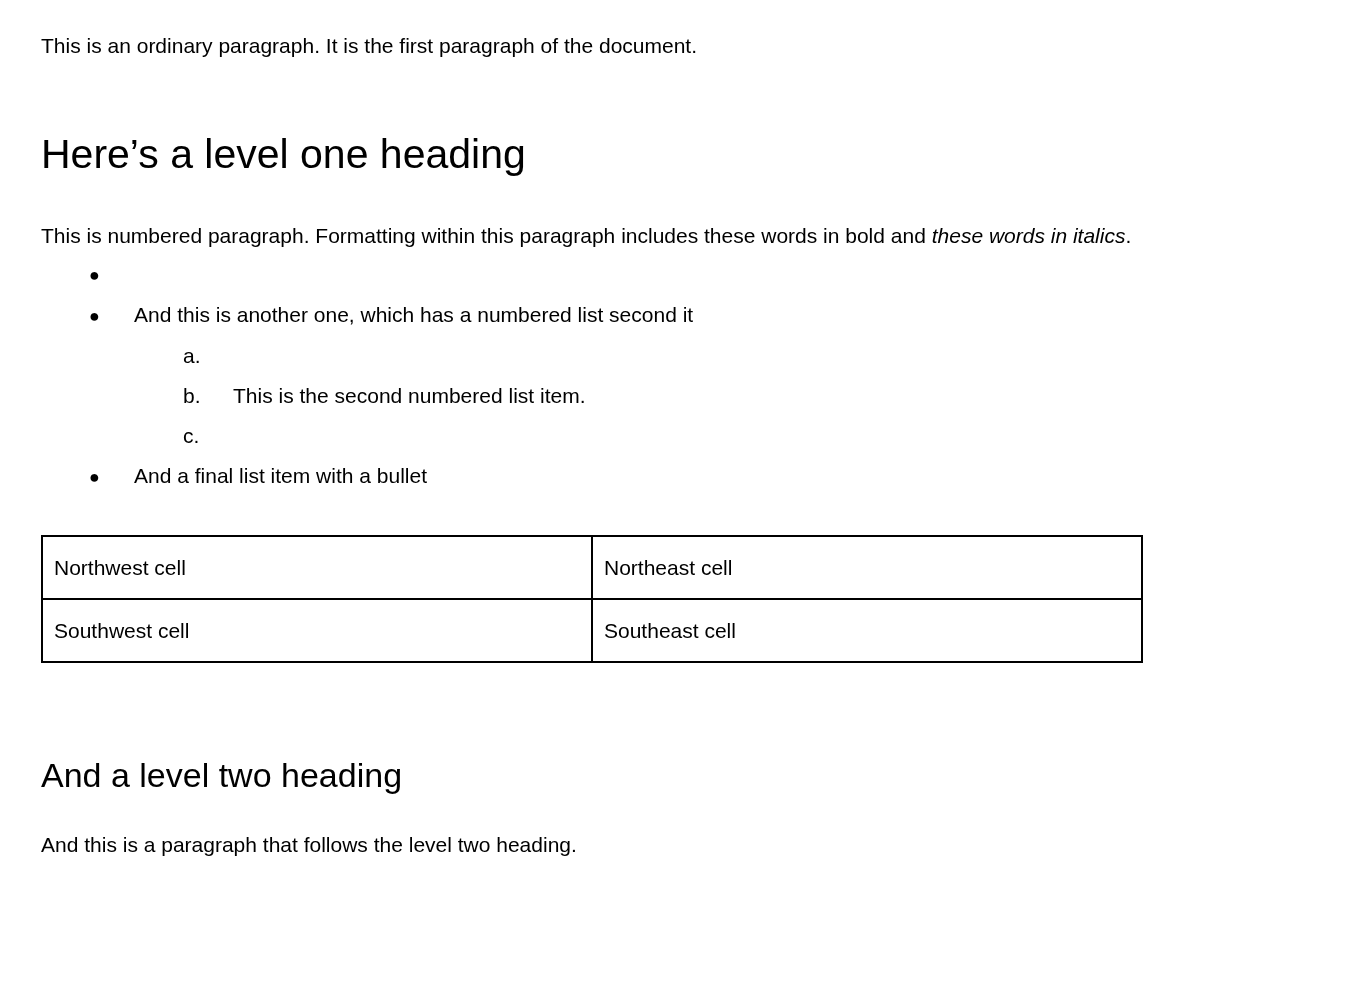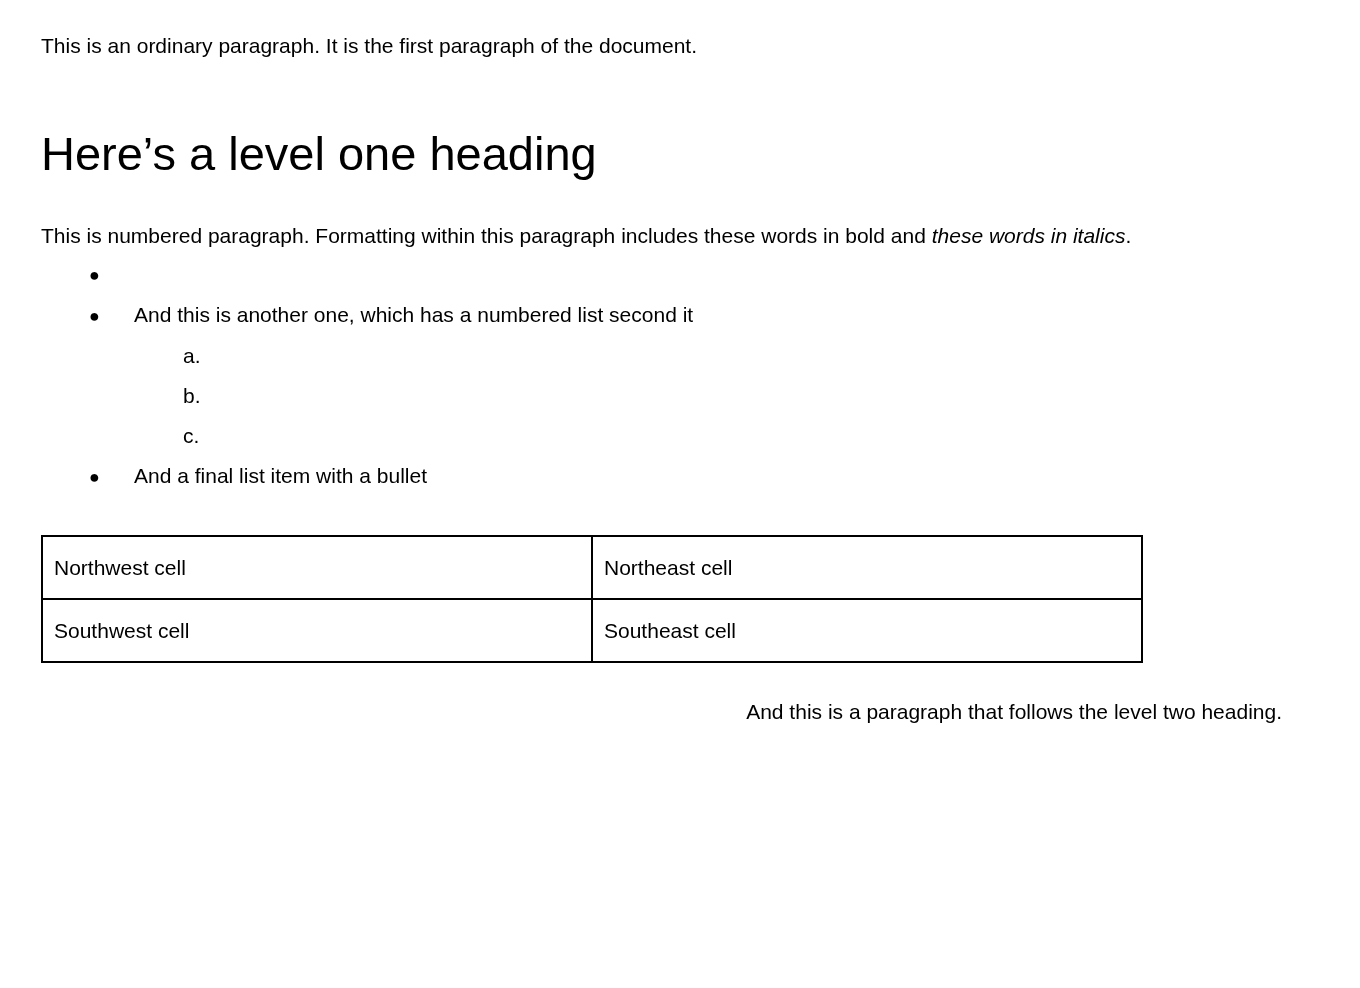--- a/index.html
+++ b/index.html
@@ -18,21 +18,21 @@
   .doc {
     padding: 0 78px 0 41px;
     margin-top: 20px;
   }
   .p {
     margin: 0;
     line-height: 39px;
   }
   .p-intro   { margin-top: 26px; }
   .h1 {
-    font-size: 47px;
+    font-size: 41px;
     font-weight: 400;
     line-height: 56px;
     margin: 61px 0 0 0;
     letter-spacing: 0;
   }
   .p-formatted { margin-top: 34px; }
   .bold-frag   { font-weight: 400; }
   .italic-frag { font-style: italic; }
 
   .list { margin-top: 0; }
@@ -64,21 +64,21 @@
     vertical-align: middle;
     font-size: 21px;
   }
 
   .h2 {
     font-size: 34px;
     font-weight: 400;
     line-height: 42px;
     margin: 91px 0 0 0;
   }
-  .p-closing { margin-top: 29px; text-align: right; }
+  .p-closing { margin-top: 29px; }
 </style>
 </head>
 <body>
 
 <div class="doc">
 
   <p class="p p-intro">This is an ordinary paragraph. It is the first paragraph of the document.</p>
 
   <h1 class="h1">Here’s a level one heading</h1>
 
@@ -94,20 +94,21 @@
       <span class="marker">●</span>
       <span>And this is another one, which has a numbered list second it</span>
     </div>
 
     <div class="li letter-li">
       <span class="marker">a.</span>
     </div>
 
     <div class="li letter-li">
       <span class="marker">b.</span>
+      <span>This is the second numbered list item.</span>
     </div>
 
     <div class="li letter-li">
       <span class="marker">c.</span>
     </div>
 
     <div class="li bullet-li">
       <span class="marker">●</span>
       <span>And a final list item with a bullet</span>
     </div>
@@ -120,16 +121,17 @@
         <td>Northwest cell</td>
         <td>Northeast cell</td>
       </tr>
       <tr>
         <td>Southwest cell</td>
         <td>Southeast cell</td>
       </tr>
     </tbody>
   </table>
 
+  <h2 class="h2">And a level two heading</h2>
 
   <p class="p p-closing">And this is a paragraph that follows the level two heading.</p>
 
 </div>
 
 </body></html>

